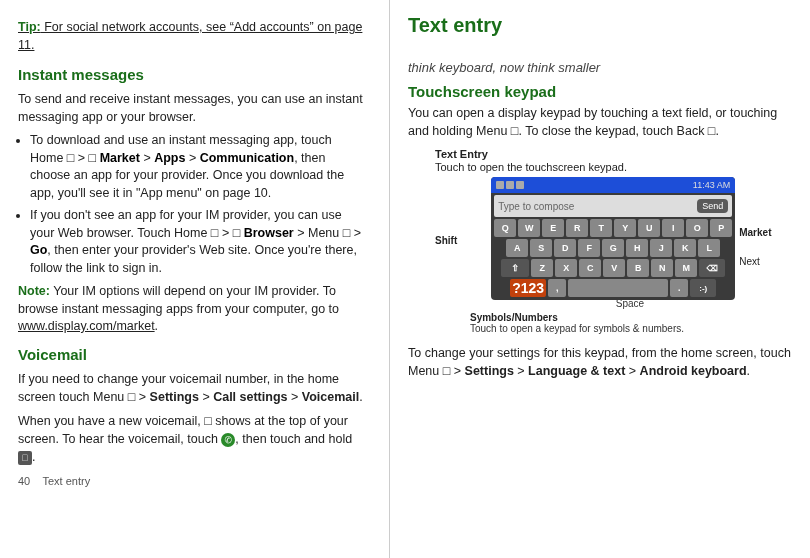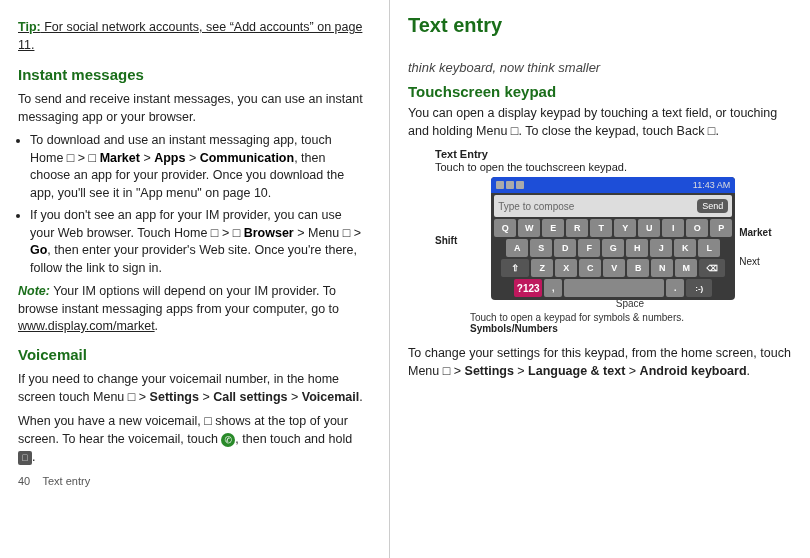--- a/index.html
+++ b/index.html
@@ -36,21 +36,21 @@
       color: #1a6e1a;
       margin-bottom: 4px;
       border-bottom: none;
     }
     .section-heading.im { margin-bottom: 4px; }
     .body-text { font-size: 12.5px; color: #222; margin-bottom: 6px; line-height: 1.45; }
     .bullet-list { margin: 4px 0 6px 12px; }
     .bullet-list li { font-size: 12.5px; color: #222; margin-bottom: 5px; line-height: 1.4; list-style: disc; }
     .bullet-list li b { color: #000; }
     .note-text { font-size: 12.5px; color: #222; margin-bottom: 8px; line-height: 1.4; }
-    .note-text b { color: #1a6e1a; font-style: italic; }
+    .note-text b { color: #1a6e1a; }
     .underline { text-decoration: underline; }
     .page-num {
       font-size: 11px;
       color: #555;
       margin-top: 8px;
     }
     .voicemail-section { margin-top: 6px; }
     .inline-icon {
       display: inline-block;
       width: 14px;
@@ -181,21 +181,21 @@
       width: 22px;
       height: 18px;
       display: flex;
       align-items: center;
       justify-content: center;
       cursor: pointer;
       flex-shrink: 0;
     }
     .kbd-key.dark { background: #555; }
     .kbd-key.shift-key { width: 28px; background: #555; }
-    .kbd-key.sym-key { width: 28px; background: #be185d; font-size: 10px; }
+    .kbd-key.sym-key { width: 36px; background: #c2410c; font-size: 14px; }
     .kbd-key.space-key { width: 100px; background: #888; }
     .bottom-label-wrap {
       display: flex;
       justify-content: space-between;
       margin-top: 3px;
       padding: 0 5px 0 5px;
     }
 
     .right-col .footer-text {
       font-size: 12.5px;
@@ -316,20 +316,20 @@
         <div style="font-size:10px;font-weight:normal;color:#222;">Next</div>
       </div>
     </div>
 
     <div style="text-align:center; margin-left:30px; margin-top:-2px;">
       <div style="font-size:10px;color:#333;margin-left:30px;">Space</div>
     </div>
 
     <div class="bottom-label-wrap" style="margin-left:30px;">
       <div>
+        <div style="font-size:10px;font-weight:bold;color:#222;">Symbols/Numbers</div>
         <div style="font-size:10px;color:#333;">Touch to open a keypad for symbols &amp; numbers.</div>
-        <div style="font-size:10px;font-weight:bold;color:#222;">Symbols/Numbers</div>
       </div>
     </div>
   </div>
 
   <p class="footer-text">To change your settings for this keypad, from the home screen, touch Menu □ &gt; <b>Settings</b> &gt; <b>Language &amp; text</b> &gt; <b>Android keyboard</b>.</p>
 </div>
 
 </body></html>

